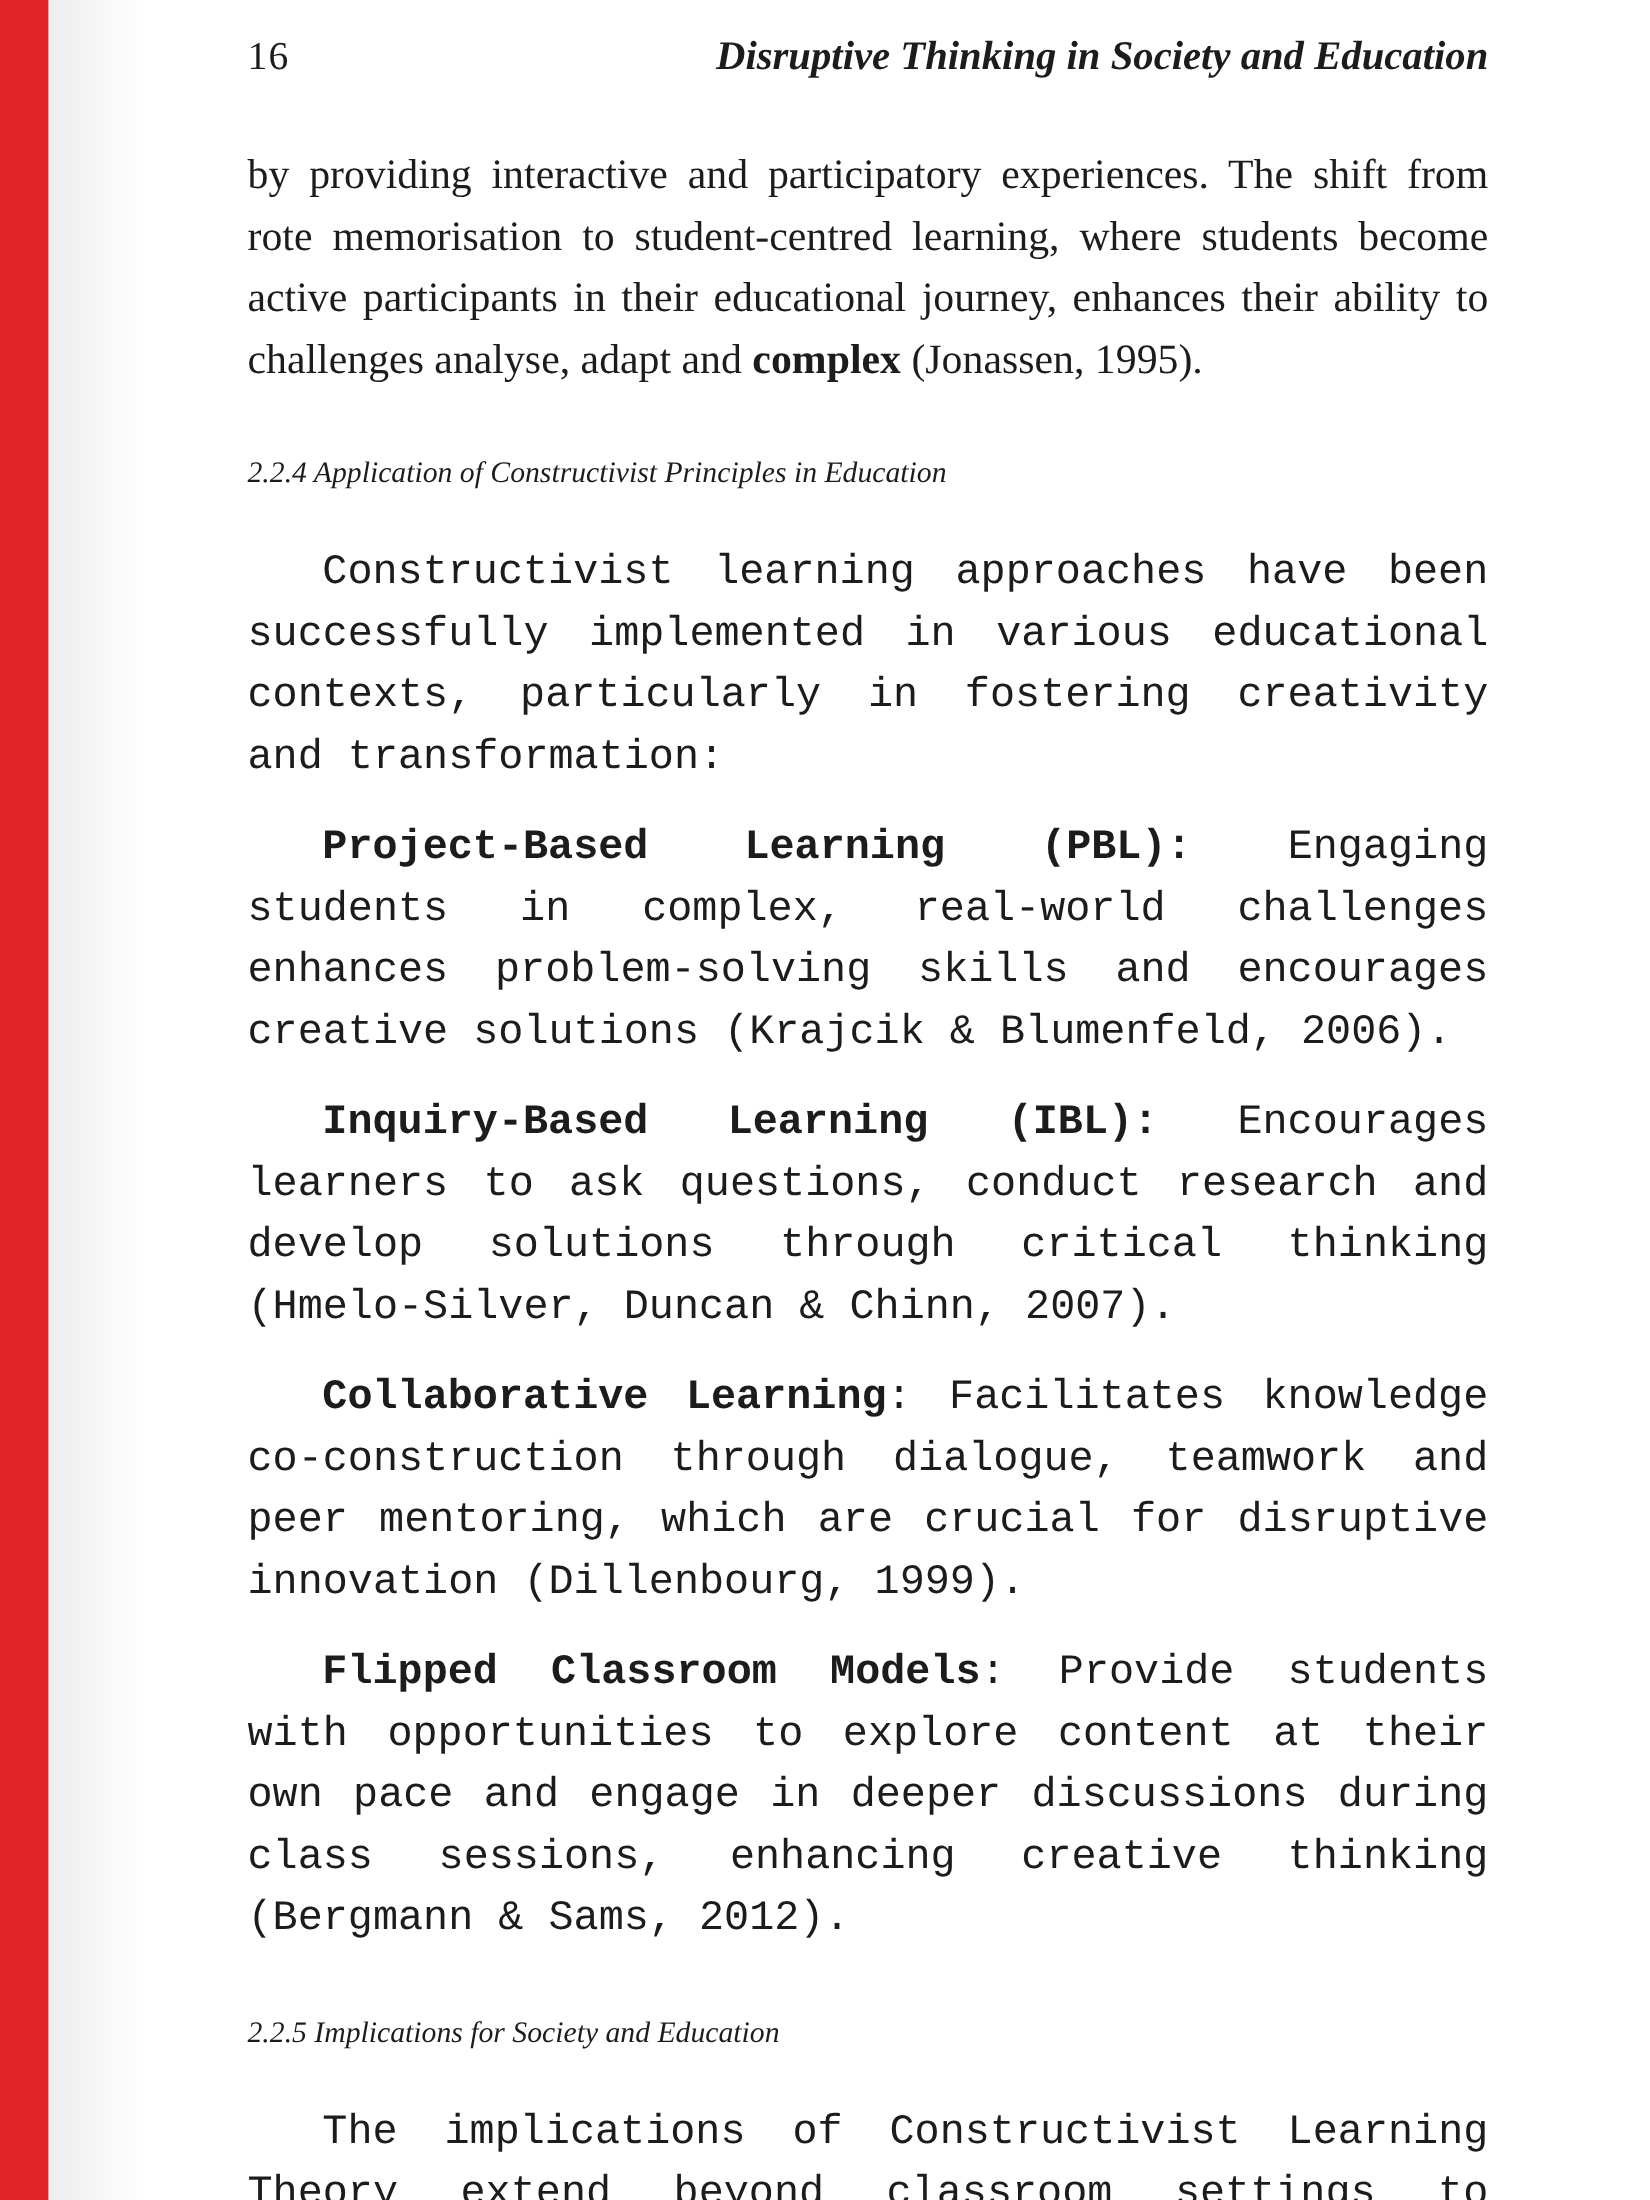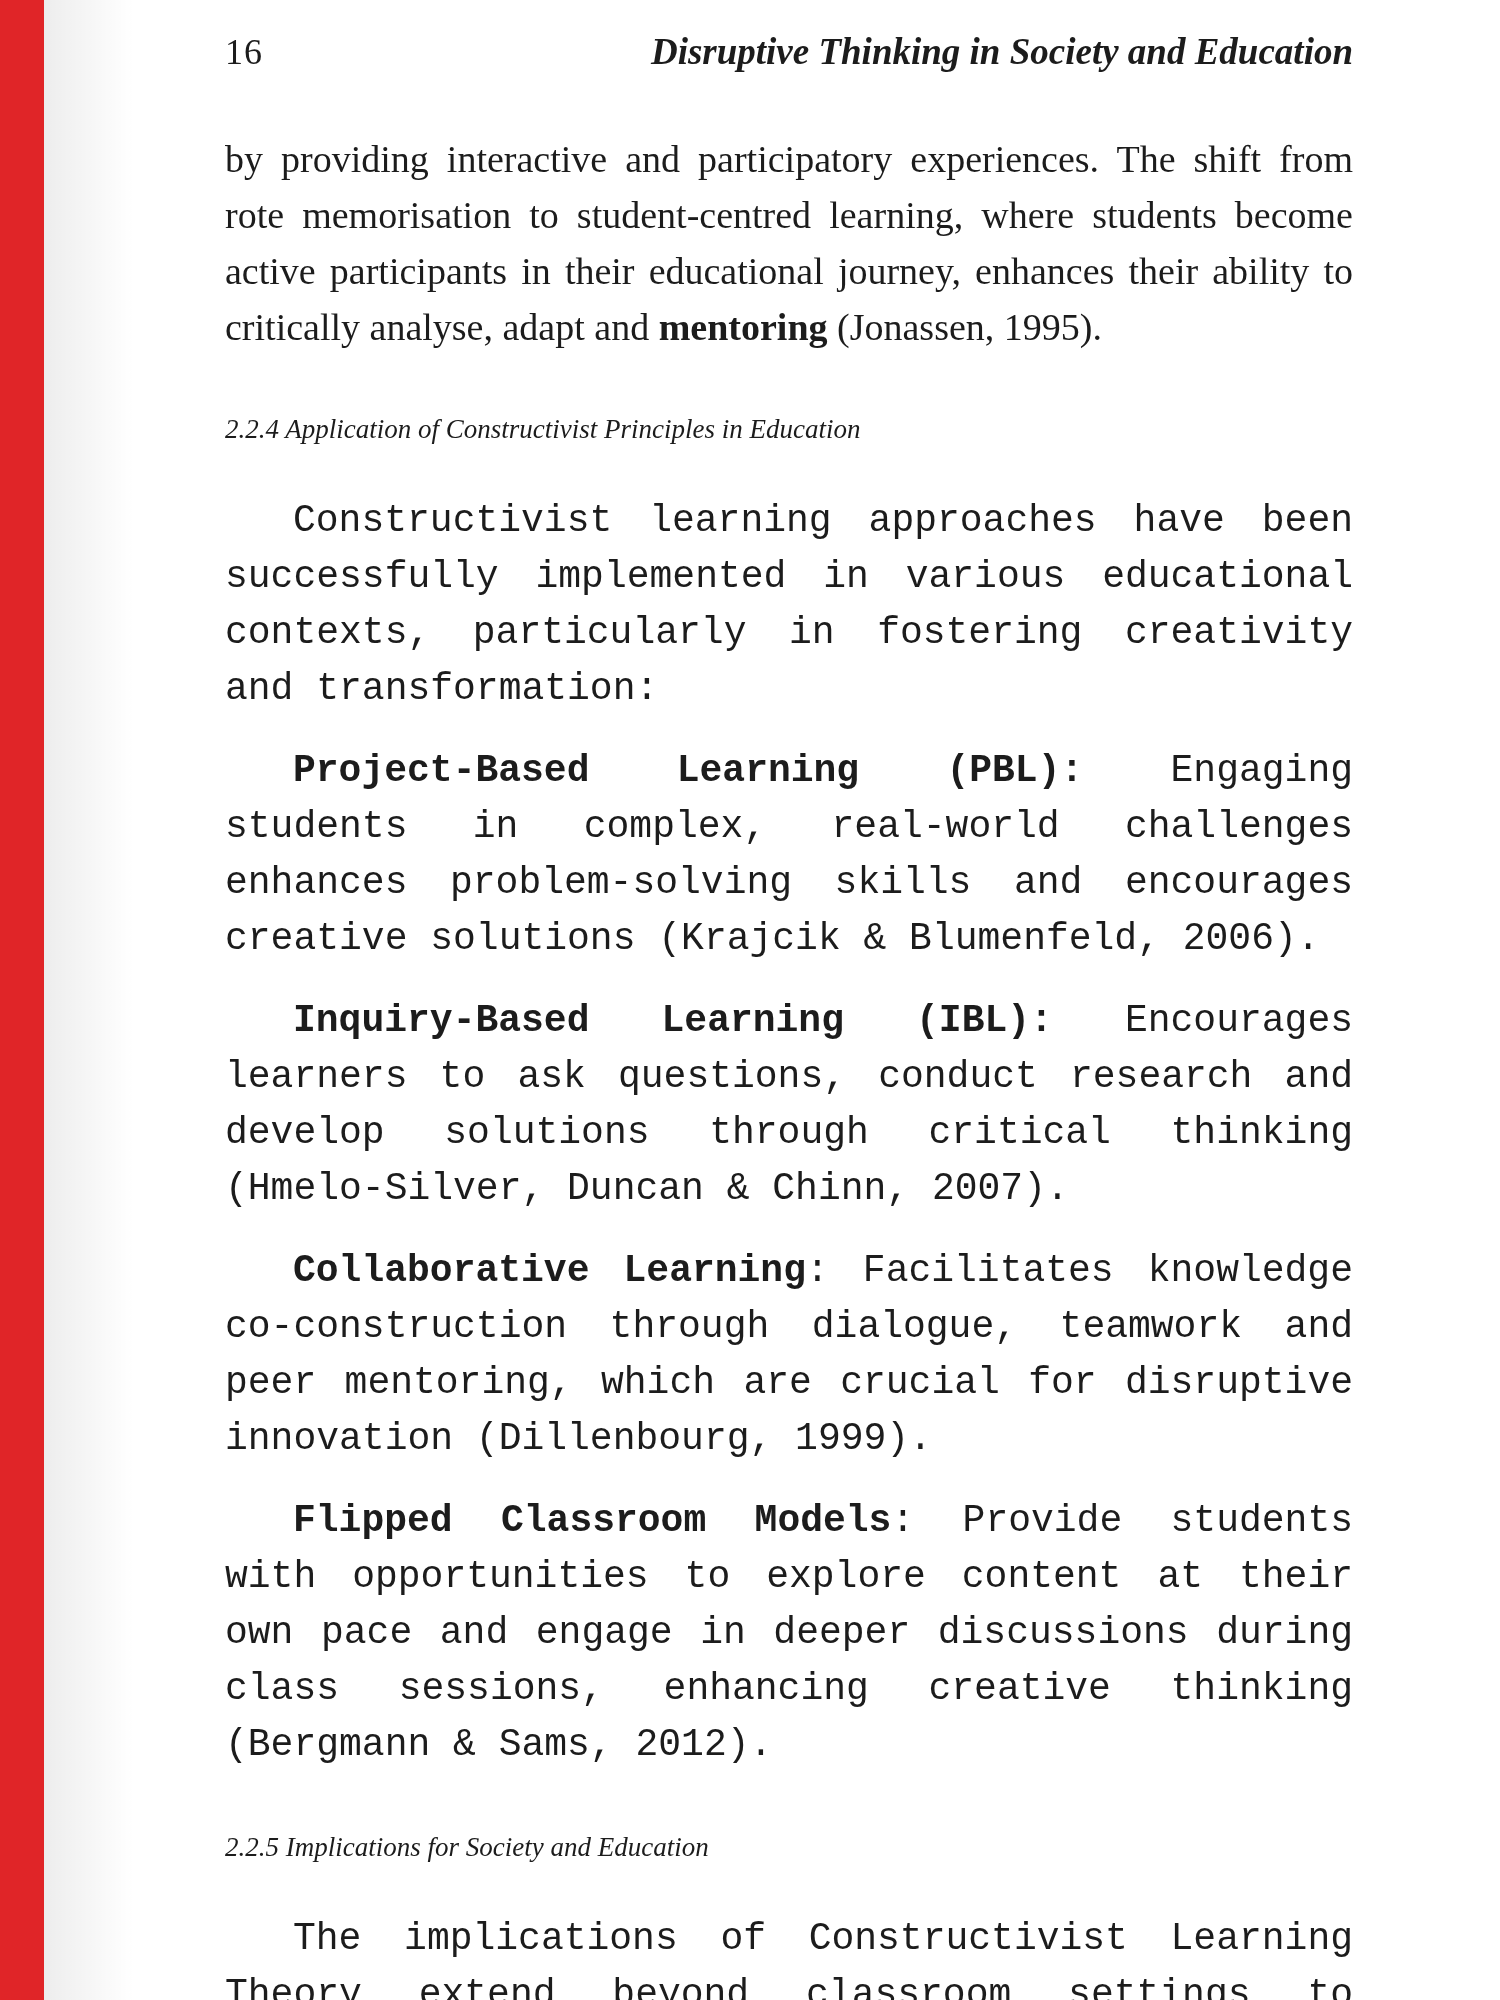--- a/index.html
+++ b/index.html
@@ -85,21 +85,21 @@
   <div class="spine-strip" style="background: rgb(224, 37, 40);"></div>
   <div class="gutter-shadow"></div>
 
   <div class="page-inner">
     <div class="page-header">
       <span class="page-number">16</span>
       <span class="running-title">Disruptive Thinking in Society and Education</span>
     </div>
 
     <div class="page-content">
-        <div class="para"><span>by providing interactive and participatory experiences. The shift from rote memorisation to student-centred learning, where students become active participants in their educational journey, enhances their ability to critically analyse, adapt and </span><span class="bold">mentoring</span><span> (Jonassen, 1995).</span></div>
+        <div class="para"><span>by providing interactive and participatory experiences. The shift from rote memorisation to student-centred learning, where students become active participants in their educational journey, enhances their ability to challenges analyse, adapt and </span><span class="bold">complex</span><span> (Jonassen, 1995).</span></div>
         <div class="section-heading">2.2.4 Application of Constructivist Principles in Education</div>
         <div class="para indent"><span>Constructivist learning approaches have been successfully implemented in various educational contexts, particularly in fostering creativity and transformation:</span></div>
         <div class="para indent"><span class="bold">Project-Based Learning (PBL):</span><span> Engaging students in complex, real-world challenges enhances problem-solving skills and encourages creative solutions (Krajcik &amp; Blumenfeld, 2006).</span></div>
         <div class="para indent"><span class="bold">Inquiry-Based Learning (IBL):</span><span> Encourages learners to ask questions, conduct research and develop solutions through critical thinking (Hmelo-Silver, Duncan &amp; Chinn, 2007).</span></div>
         <div class="para indent"><span class="bold">Collaborative Learning</span><span>: Facilitates knowledge co-construction through dialogue, teamwork and peer mentoring, which are crucial for disruptive innovation (Dillenbourg, 1999).</span></div>
         <div class="para indent"><span class="bold">Flipped Classroom Models</span><span>: Provide students with opportunities to explore content at their own pace and engage in deeper discussions during class sessions, enhancing creative thinking (Bergmann &amp; Sams, 2012).</span></div>
         <div class="section-heading">2.2.5 Implications for Society and Education</div>
         <div class="para indent"><span>The implications of Constructivist Learning Theory extend beyond classroom settings to broader societal transformations. In an era of rapid technological advancements and shifting global challenges, fostering disruptive creativity through constructivist methodologies can empower individuals to think divergently, challenge traditional paradigms and contribute to</span></div>
       </div>
   </div>

